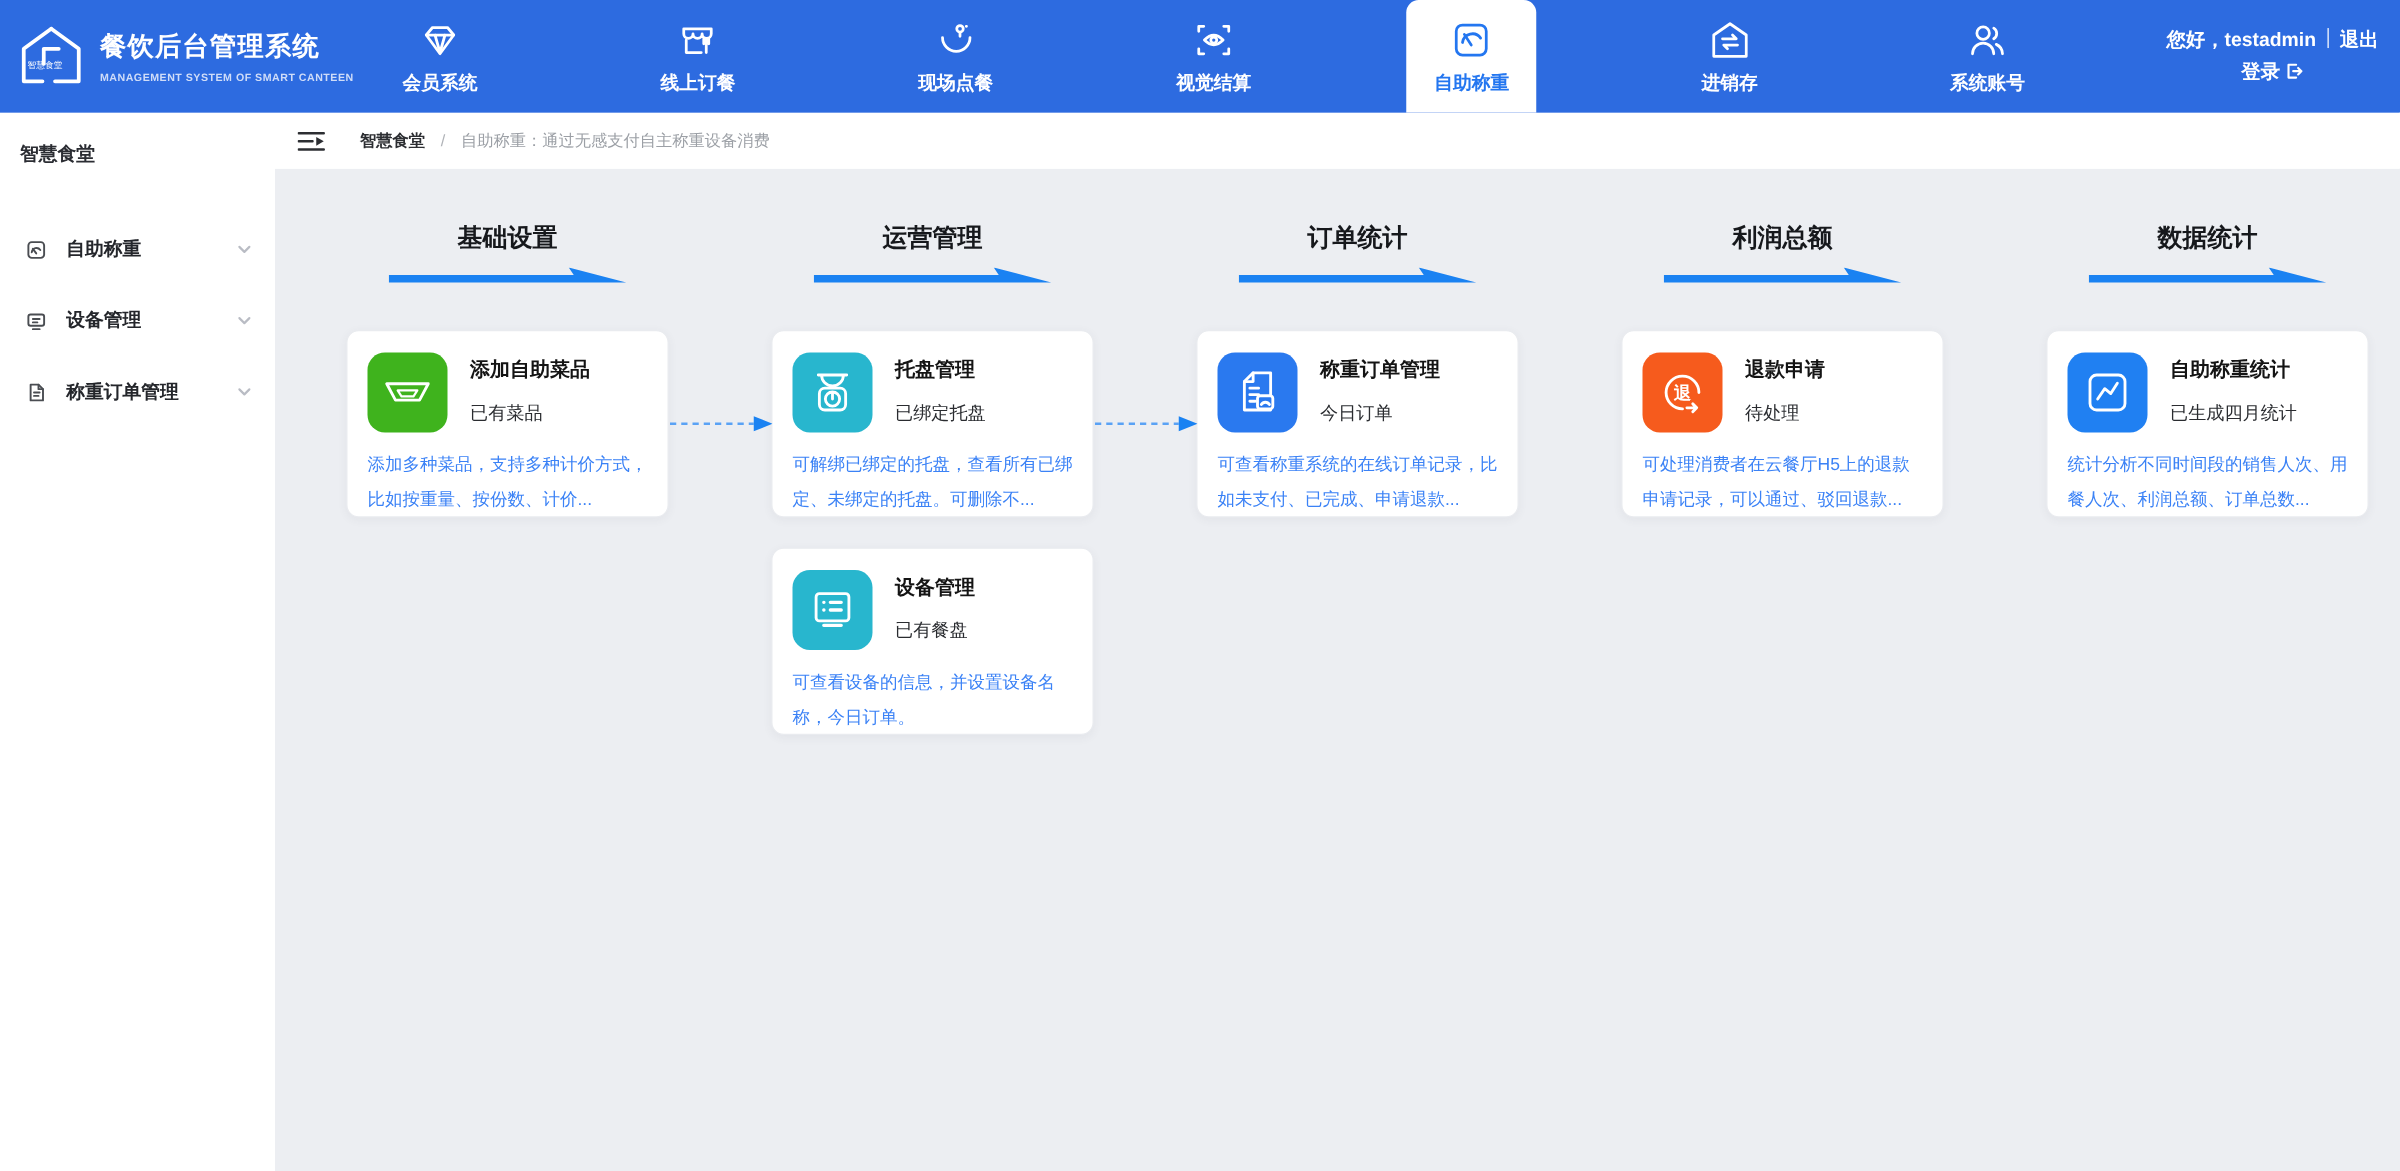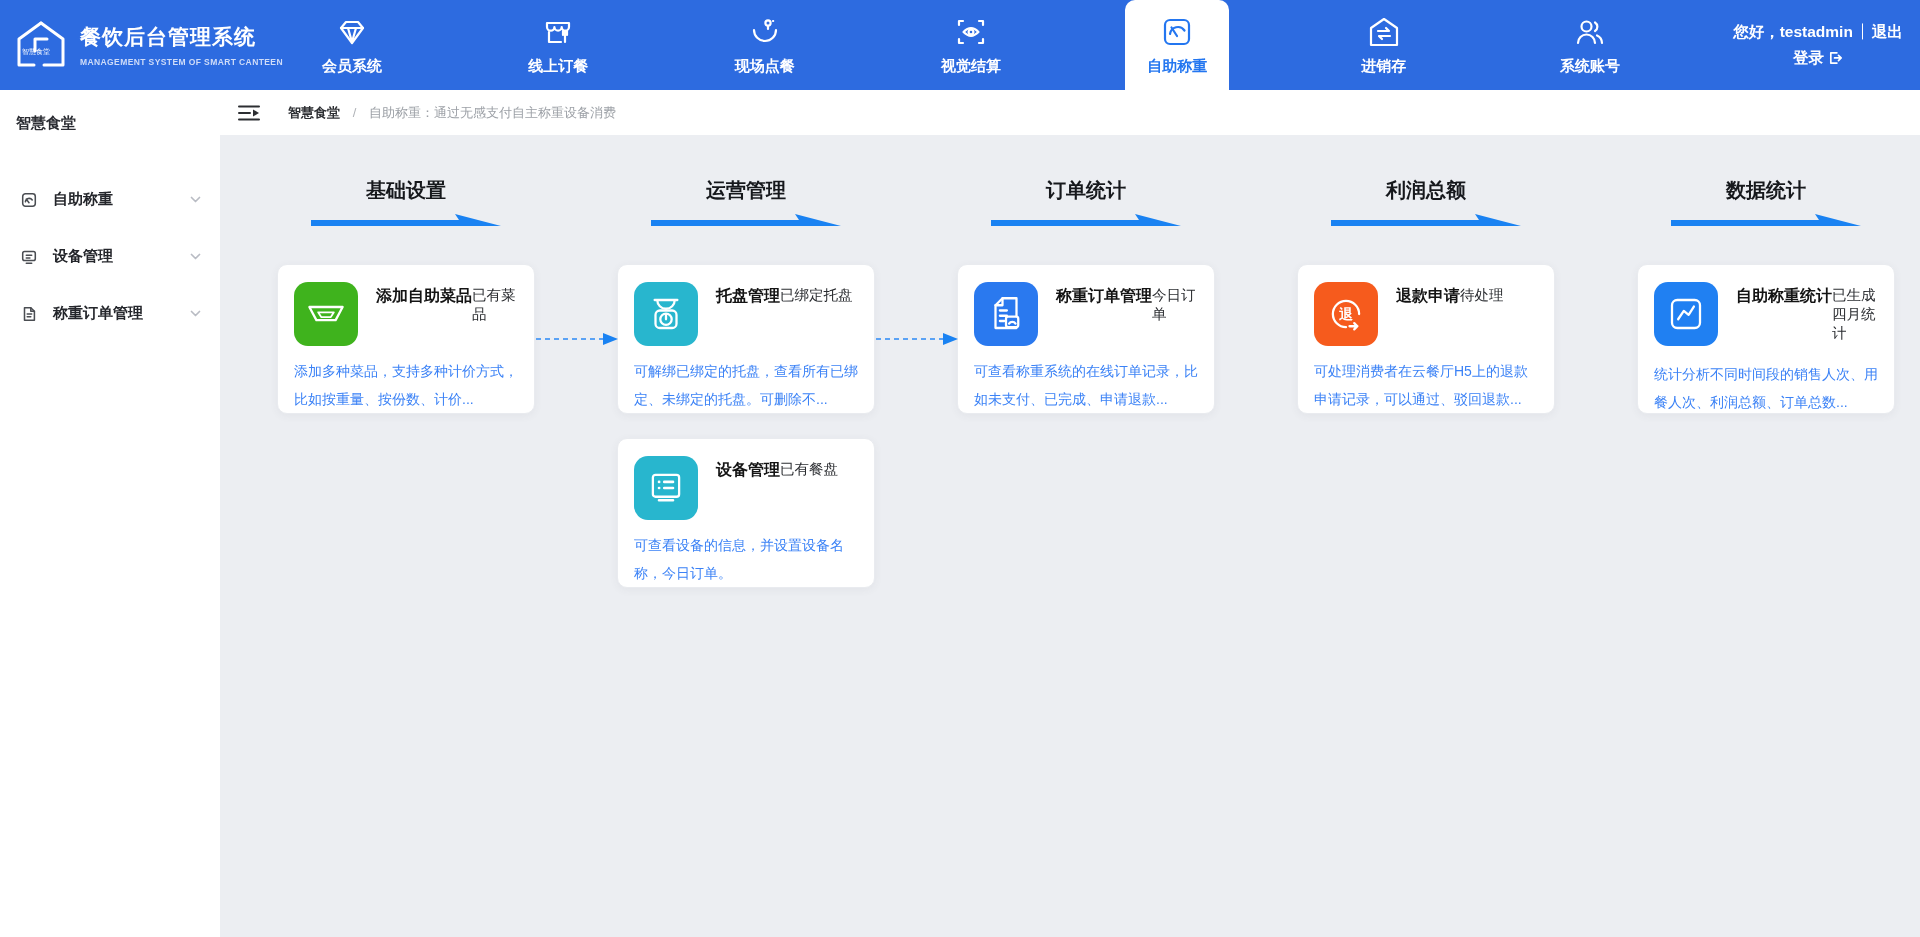--- a/index.html
+++ b/index.html
@@ -69,21 +69,21 @@
   .icon-badge { width:64px; height:64px; border-radius:14px; flex:none;
     display:flex; align-items:center; justify-content:center; }
   .icon-badge svg { width:42px; height:42px; stroke:#fff; fill:none;
     stroke-width:2.6; stroke-linecap:round; stroke-linejoin:round; }
   .bg-green  { background:#3fb31d; }
   .bg-teal   { background:#28b6ce; }
   .bg-blue   { background:#2a79ef; }
   .bg-orange { background:#f65b1d; }
   .bg-chart  { background:#2080f2; }
   .head-text { margin-left:18px; padding:4px 0 6px; display:flex;
-    flex-direction:row; }
+    flex-direction:column; justify-content:space-between; }
   .card-title { font-size:16px; font-weight:700; color:#141414; white-space:nowrap; }
   .card-status { font-size:14.5px; color:#2a2c30; }
   .card-desc { margin-top:11px; font-size:14px; color:#3b82f6; line-height:28px; }
 
   .flow-arrow { position:absolute; left:-82px; top:50%; margin-top:-7px;
     width:82px; height:14px; pointer-events:none; }
 </style>
 </head>
 <body>
 

